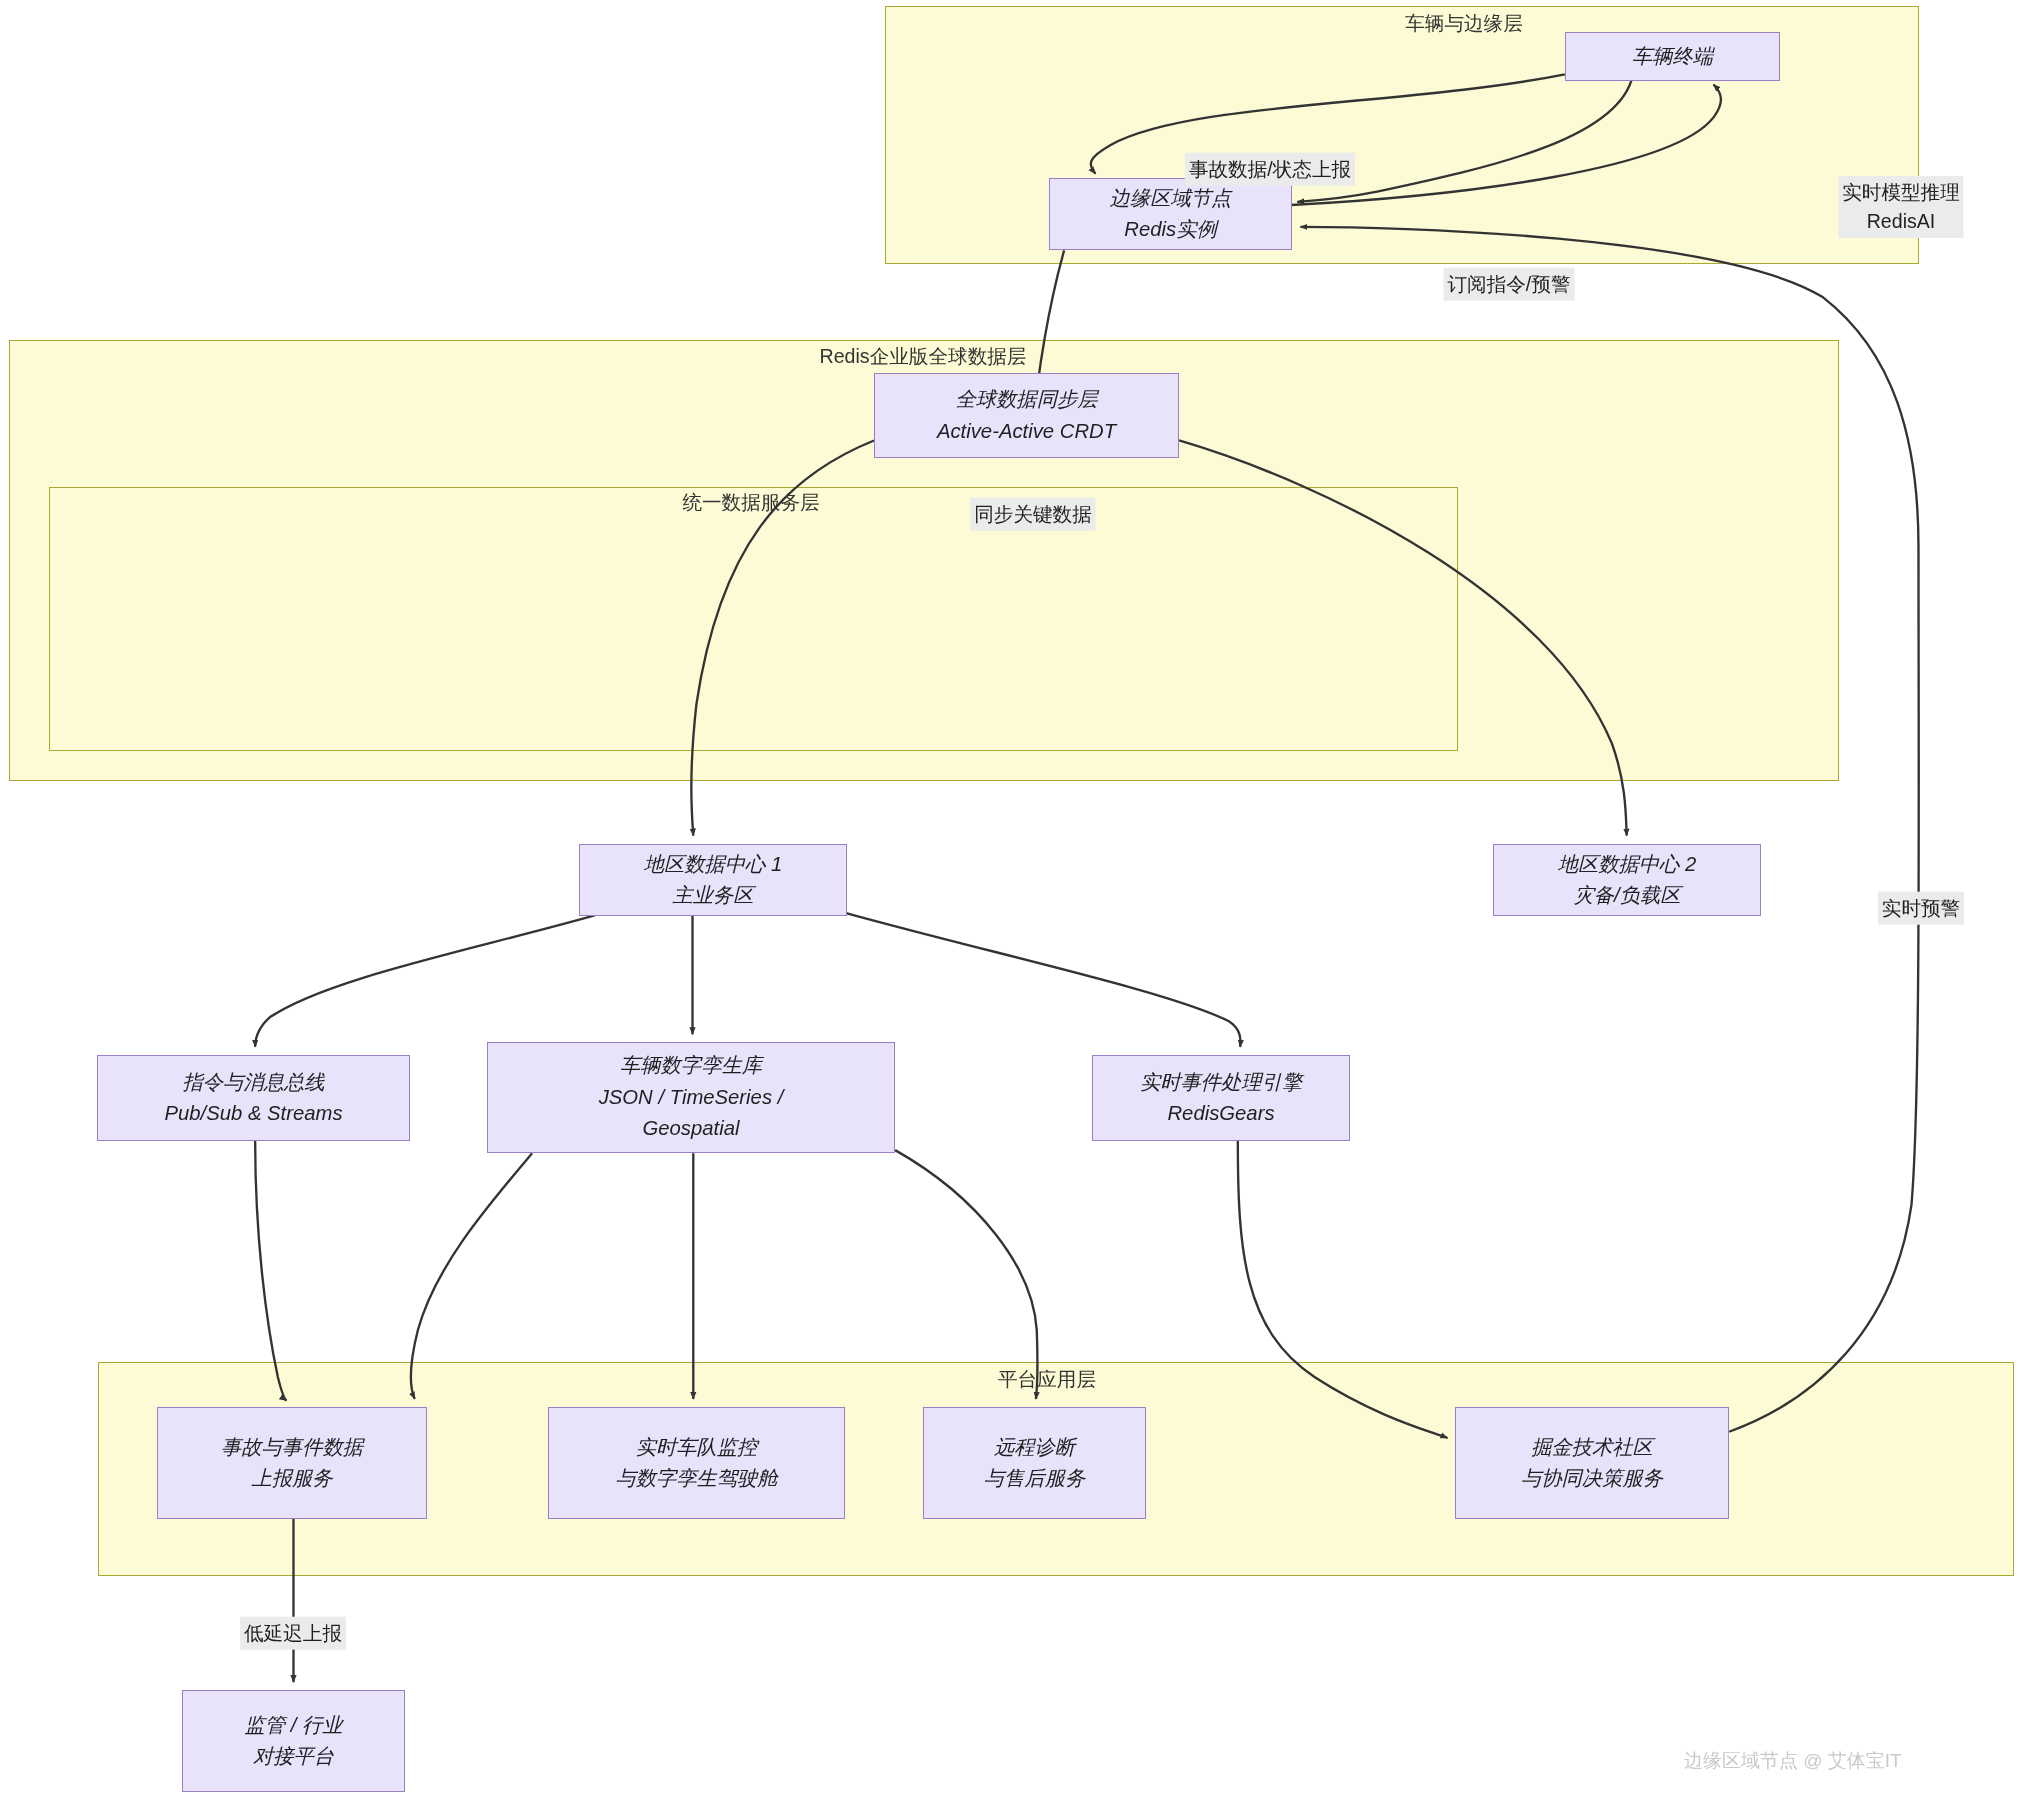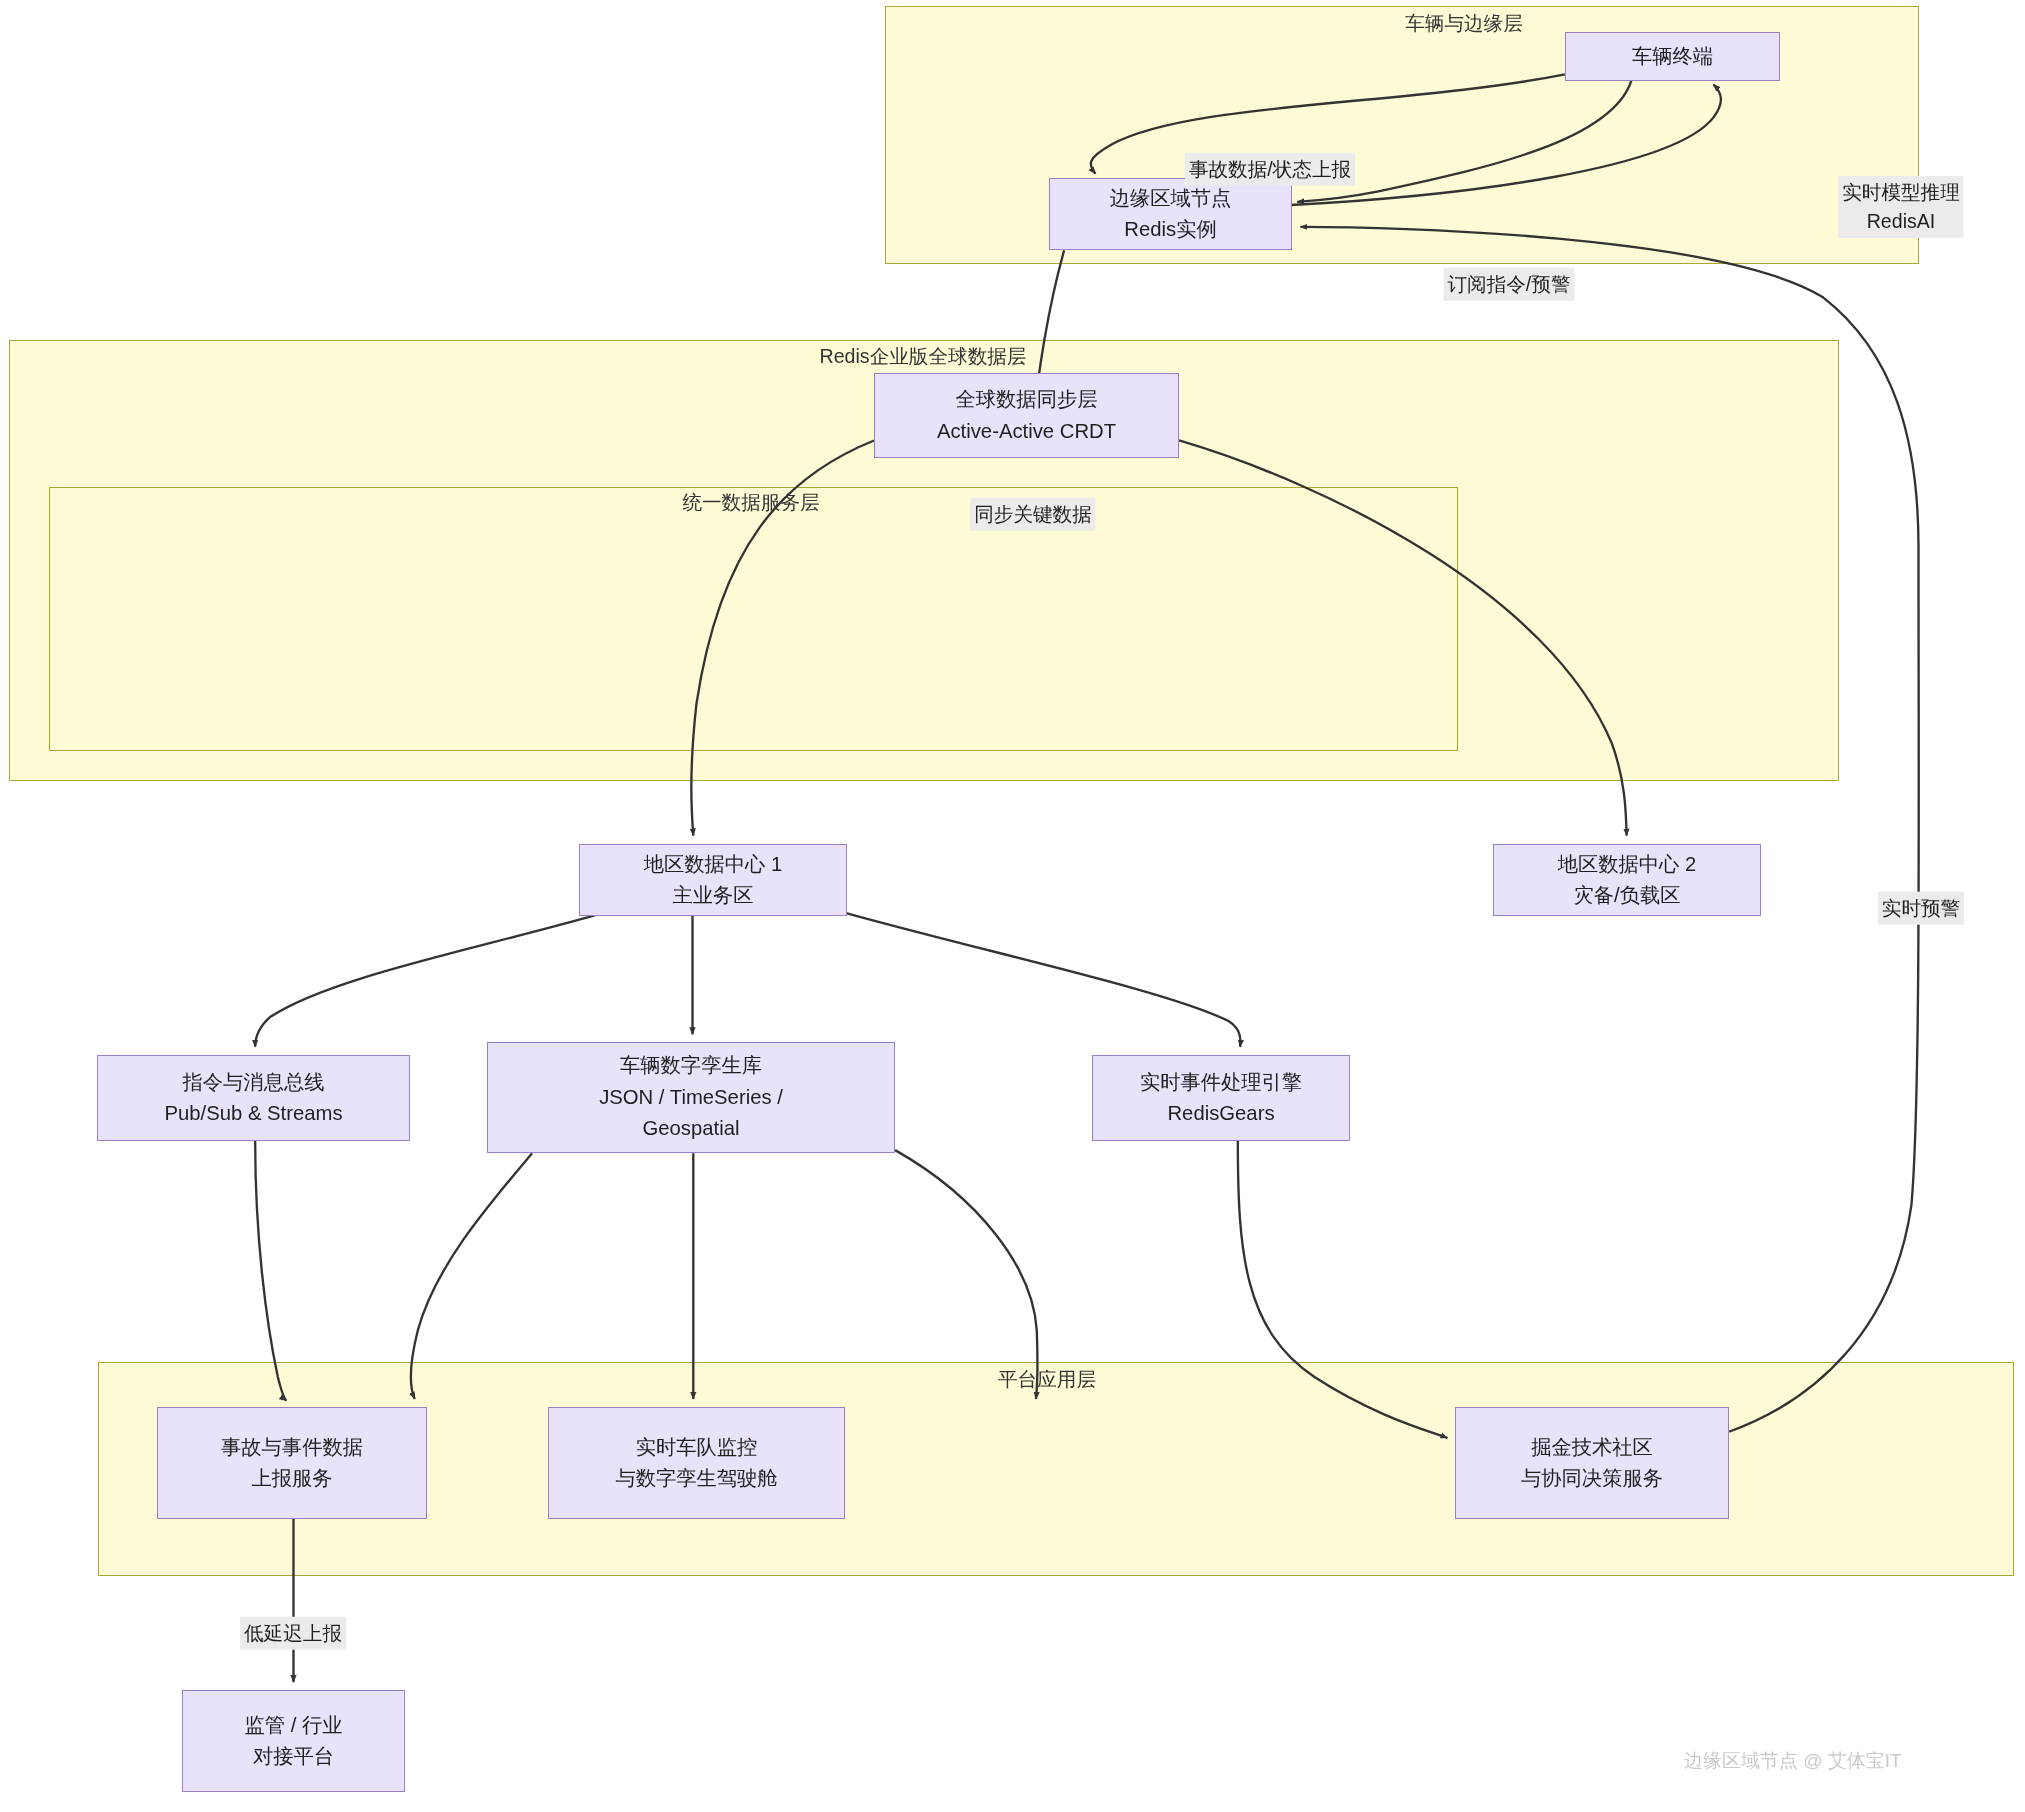--- a/index.html
+++ b/index.html
@@ -47,21 +47,21 @@
     display: flex;
     flex-direction: column;
     align-items: center;
     justify-content: center;
     color: #1f1f1f;
     font-size: 20.3px;
     line-height: 1.55;
     text-align: center;
     white-space: nowrap;
   }
-  .node .ln { display: block; }
+  .node .ln { display: block; font-style: italic; }
   .edge-label {
     position: absolute;
     background: #ebebeb;
     color: #1f1f1f;
     font-size: 19.6px;
     line-height: 1.5;
     padding: 1.6px 3.9px;
     white-space: nowrap;
     transform: translate(-50%, -50%);
     text-align: center;
@@ -173,20 +173,24 @@
   <div class="node" style="left:157px; top:1407px; width:270px; height:112px;">
     <span class="ln">事故与事件数据</span>
     <span class="ln">上报服务</span>
   </div>
 
   <div class="node" style="left:548px; top:1407px; width:297px; height:112px;">
     <span class="ln">实时车队监控</span>
     <span class="ln">与数字孪生驾驶舱</span>
   </div>
 
+  <div class="node" style="left:923px; top:1407px; width:223px; height:112px;">
+    <span class="ln">远程诊断</span>
+    <span class="ln">与售后服务</span>
+  </div>
 
   <div class="node" style="left:1455px; top:1407px; width:274px; height:112px;">
     <span class="ln">掘金技术社区</span>
     <span class="ln">与协同决策服务</span>
   </div>
 
   <div class="node" style="left:182px; top:1690px; width:223px; height:102px;">
     <span class="ln">监管 / 行业</span>
     <span class="ln">对接平台</span>
   </div>

